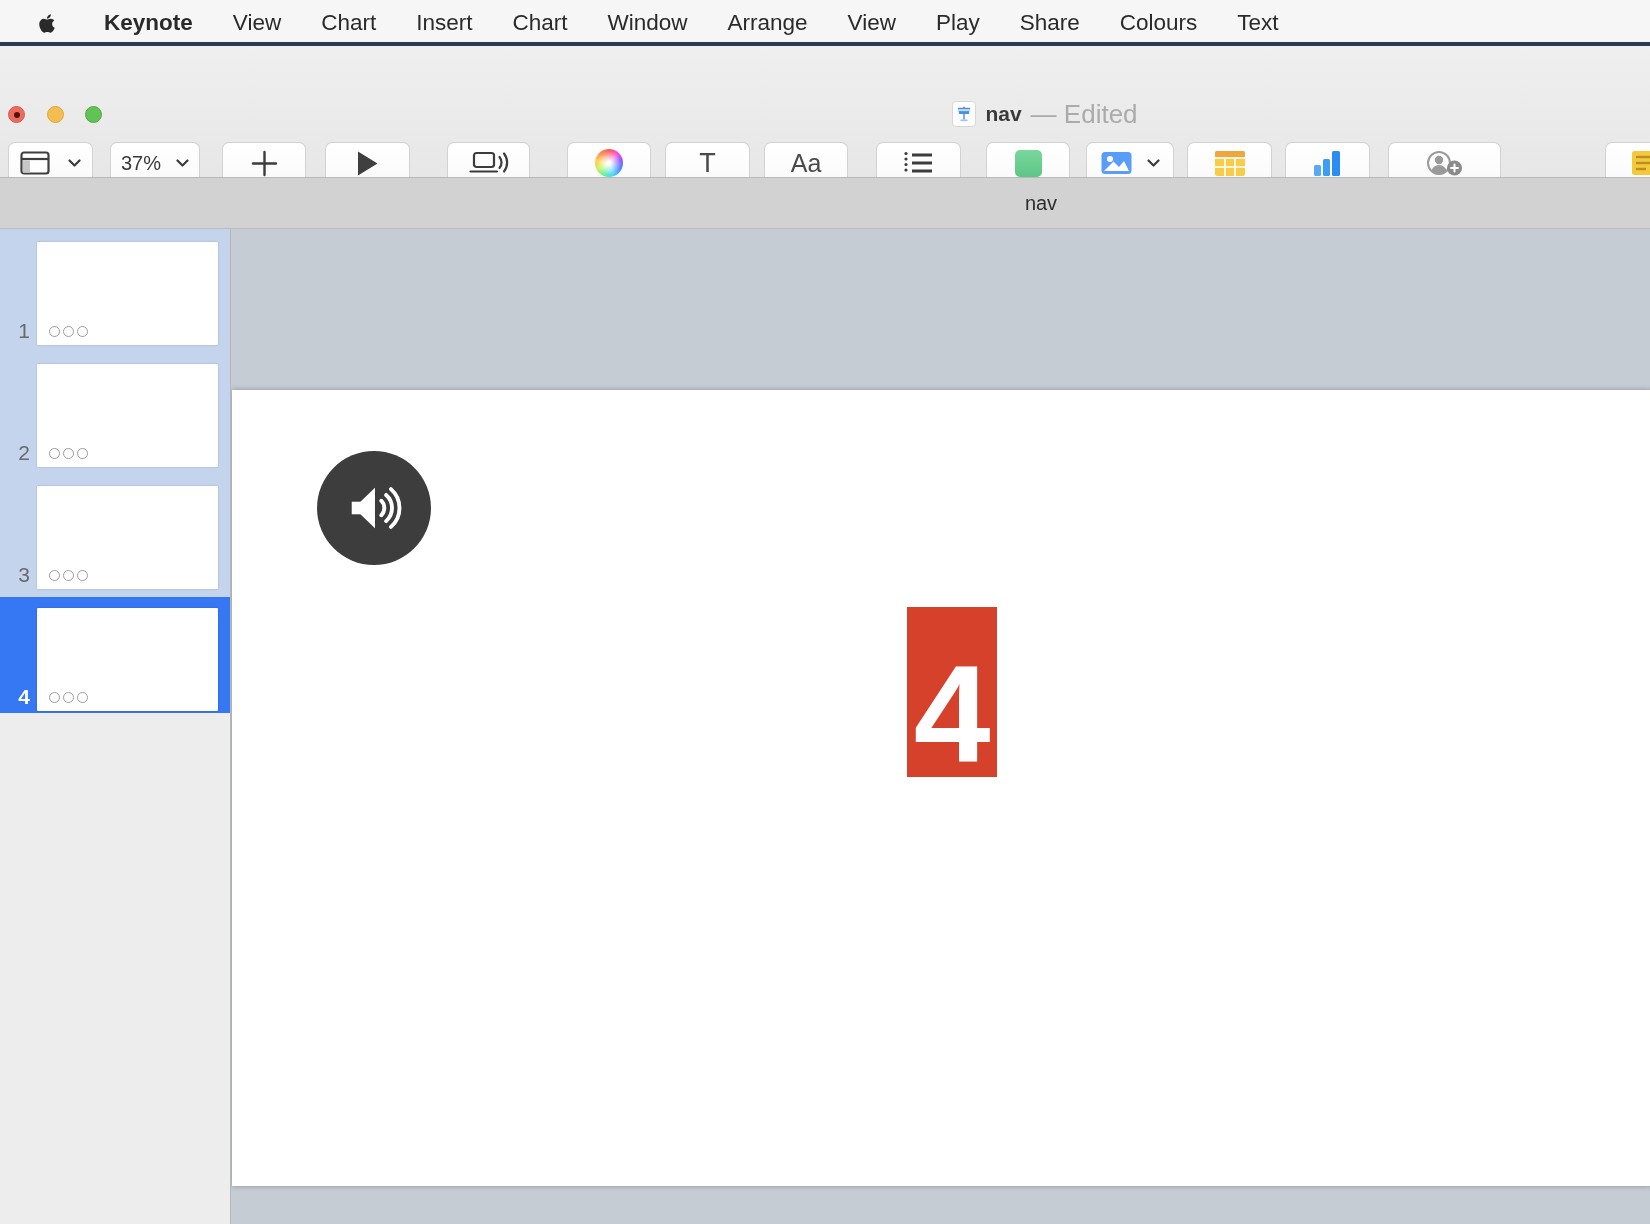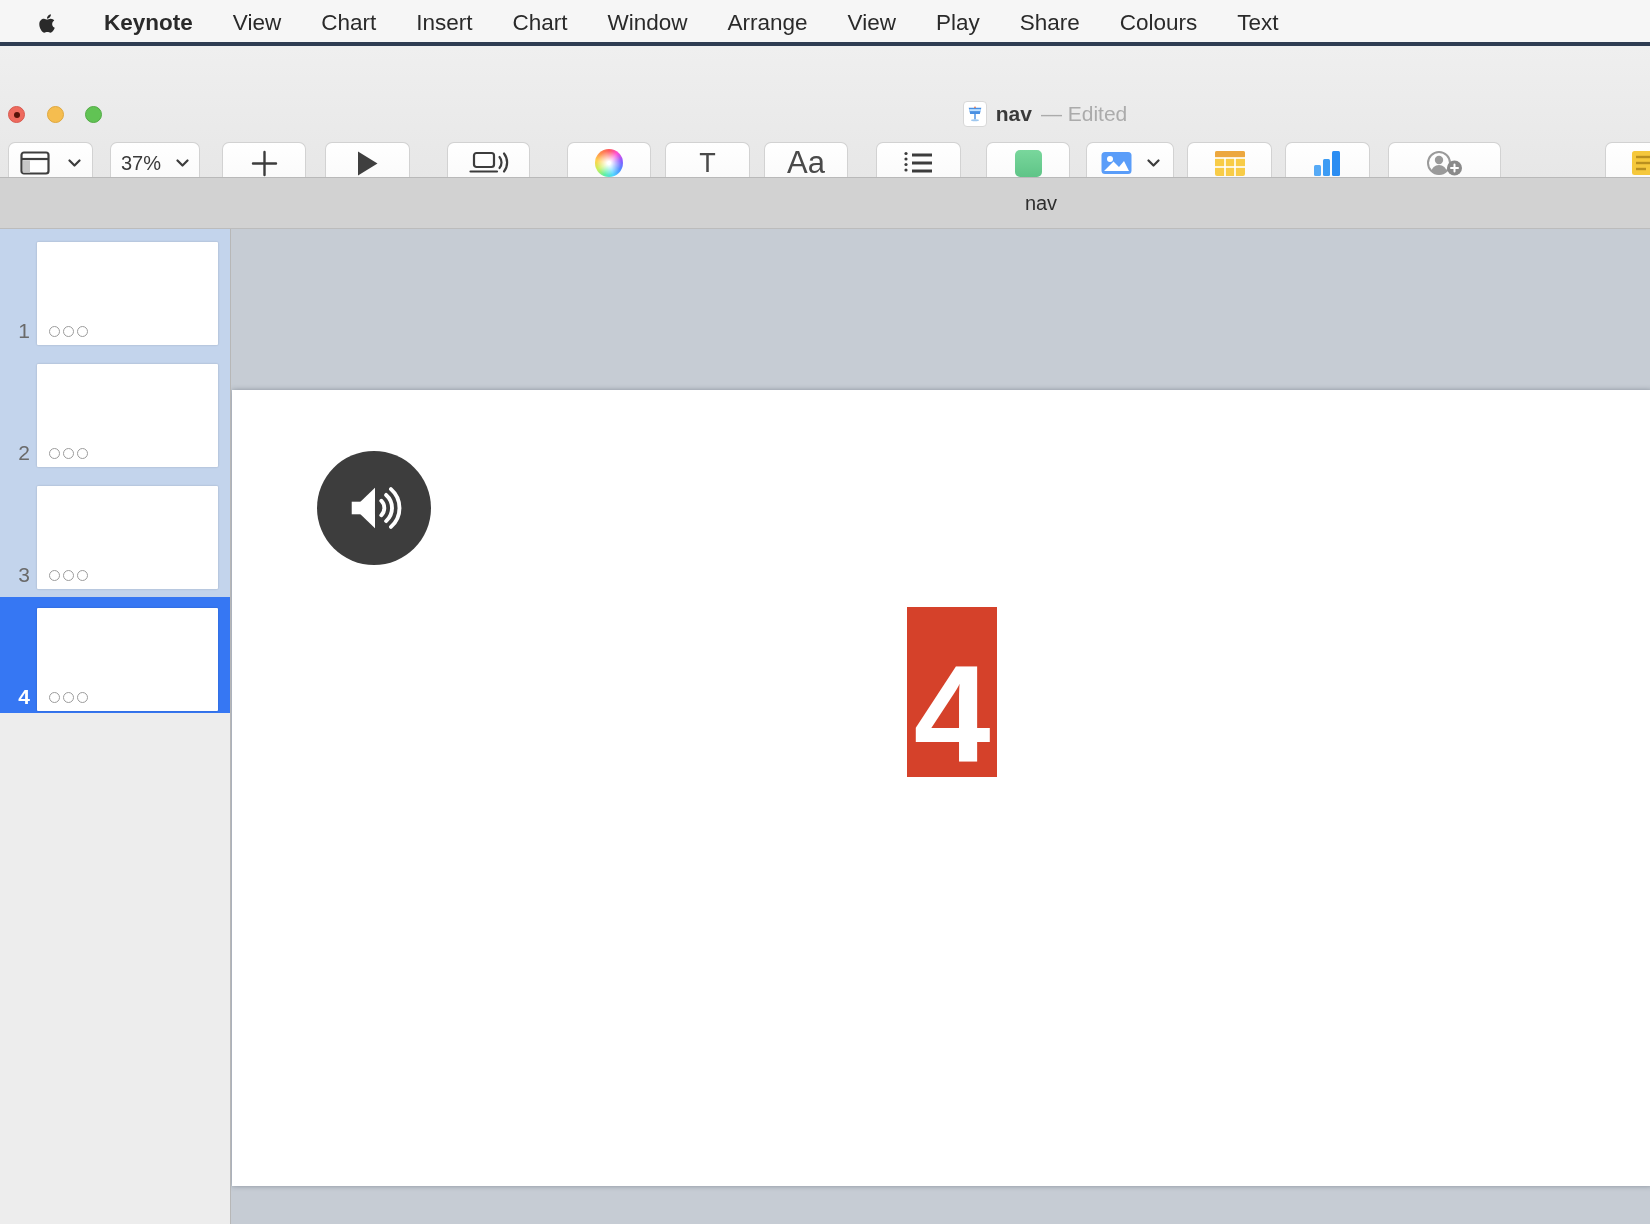--- a/index.html
+++ b/index.html
@@ -22,31 +22,31 @@
   #tl-close { left:8px;  background:#ee6a5e; border:1px solid #d85a50; display:flex;align-items:center;justify-content:center; }
   #tl-close i { width:6px;height:6px;border-radius:50%;background:#571309;display:block; }
   #tl-min   { left:47px; background:#f5bd4f; border:1px solid #dfa73d; }
   #tl-zoom  { left:85px; background:#61c354; border:1px solid #52ab45; }
 
   #titlegroup { position:absolute; left:920px; top:52px; width:250px; height:32px;
     display:flex; align-items:center; justify-content:center; gap:9px; }
   #docicon { width:24px; height:26px; background:#fff; border:1px solid #d8d8d8;
     border-radius:4px; display:flex; align-items:center; justify-content:center; }
   #title-name { font-size:21px; color:#3a3a3a; font-weight:600; }
-  #title-status { font-size:21px; color:#ababab; }
+  #title-status { font-size:26px; color:#ababab; }
 
   .tbwrap { position:absolute; top:96px; height:72px; }
   .tbbtn { position:relative; width:100%; height:42px; border-radius:7px;
     background:linear-gradient(#ffffff,#fafafa); border:1px solid #d2d2d2;
     border-bottom-color:#c6c6c6; display:flex; align-items:center; justify-content:center; gap:15px; }
   .tblabel { position:absolute; top:47px; left:50%; transform:translateX(-50%);
     font-size:19px; color:#3d3d3d; white-space:nowrap; }
   .zoomval { font-size:20px; color:#3a3a3a; }
   .glyphT { font-size:27px; color:#4a4a4a; }
-  .glyphAa { font-size:31px; color:#4a4a4a; }
+  .glyphAa { font-size:25px; color:#4a4a4a; }
   .shape-sq { width:27px; height:27px; border-radius:5px;
     background:linear-gradient(#79d79c,#5fc487); }
   .colorwheel { width:28px; height:28px; border-radius:50%;
     background:radial-gradient(circle, #ffffff 8%, rgba(255,255,255,0) 62%),
       conic-gradient(#ff5b5b,#ff4fd8,#8a5bff,#4f8dff,#4fd4ff,#5bf0a6,#c9f05b,#ffd34f,#ff8d4f,#ff5b5b); }
 
   
   #tabbar { position:absolute; left:0; top:177px; width:1650px; height:52px;
     background:#d2d2d2; border-top:1px solid #b9b9b9; border-bottom:1px solid #bcbcbc; }
   #tabtitle { position:absolute; left:975px; top:14px; width:132px;

